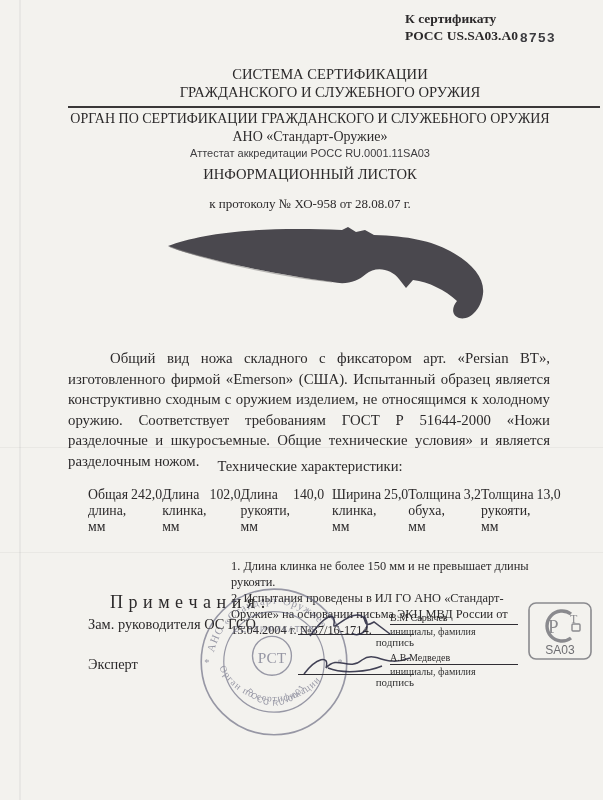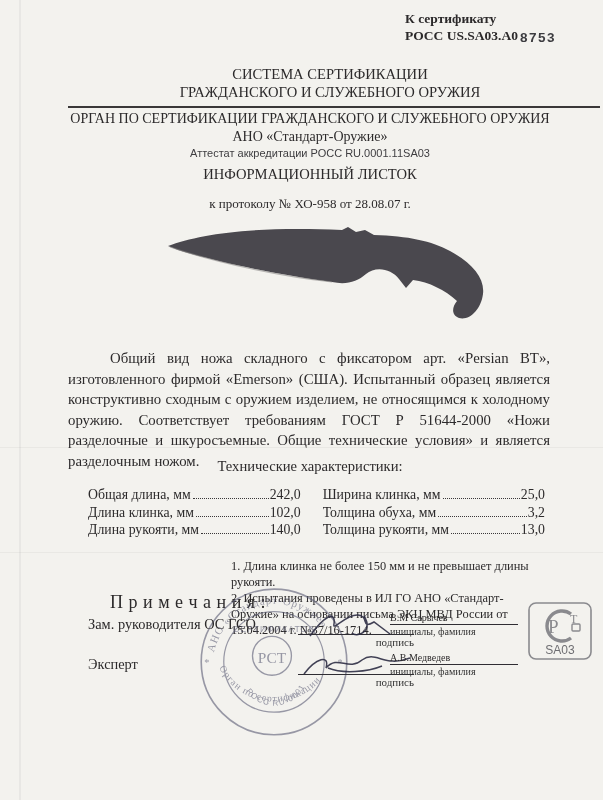--- a/index.html
+++ b/index.html
@@ -38,21 +38,21 @@
 
   
   .knife{left:160px;top:224px;}
 
   
   .descr{left:68px;top:348px;width:482px;font-size:14.8px;line-height:20.6px;text-align:justify;text-indent:42px;}
 
   
   .specs-title{left:20px;top:458px;width:580px;text-align:center;font-size:14.6px;}
   .specs{left:88px;top:487px;width:457px;display:flex;gap:22px;}
-  .specs-col{display:flex;flex-direction:column;}
+  .specs-col{display:flex;flex-direction:row;}
   .specs-col.l{width:222px;}
   .specs-col.r{width:232px;}
   .spec-row{display:flex;align-items:baseline;font-size:13.8px;height:17.6px;}
   .spec-leader{flex:1;border-bottom:1.6px dotted #3a3839;margin:0 1px 3px 2px;}
 
   
   .notes-label{left:110px;top:592px;font-size:18px;letter-spacing:.5px;}
   .notes-items{left:231px;top:558px;width:316px;font-size:12.4px;line-height:16px;}
   .note-item{margin-bottom:0;}
 

